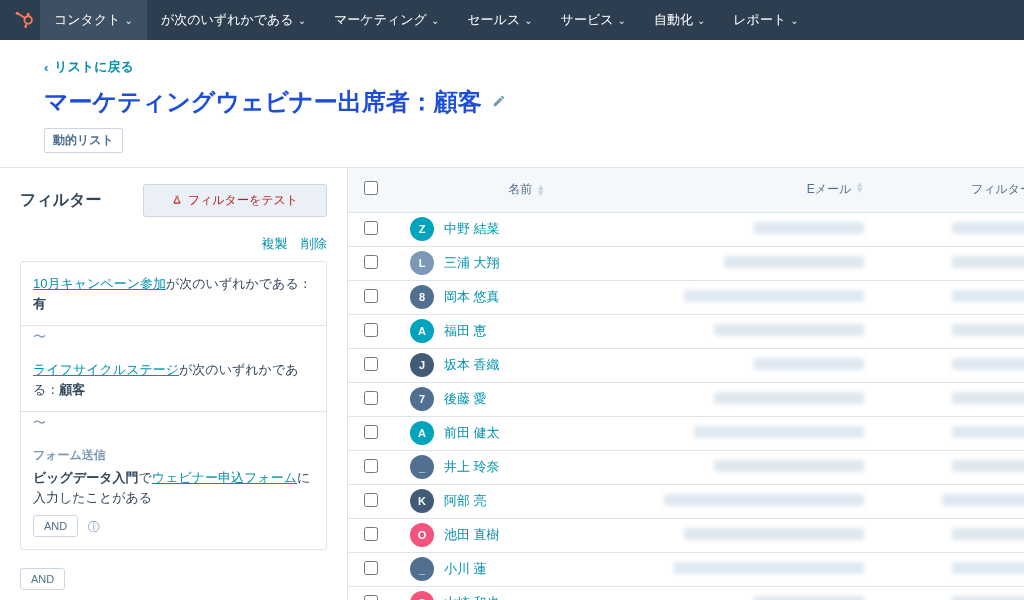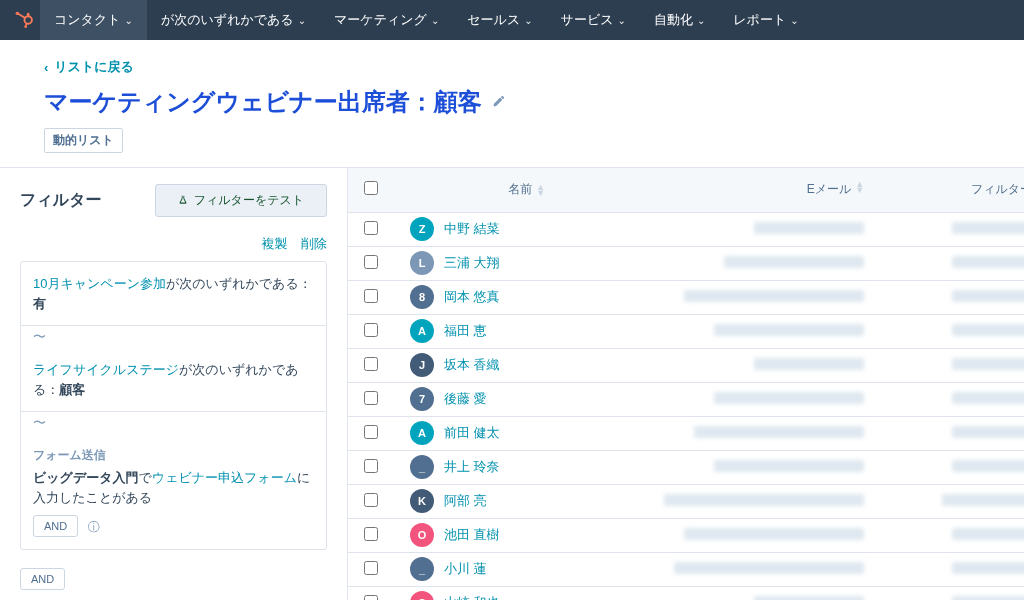--- a/index.html
+++ b/index.html
@@ -19,30 +19,30 @@
 .header .pencil { color: #7c98b6; cursor: pointer; }
 .header .meta-row { display: flex; align-items: center; gap: 14px; margin-top: 10px; }
 .header .badge { border: 1px solid #cbd6e2; padding: 3px 8px; font-size: 12px; font-weight: 600; color: #516f90; border-radius: 2px; }
 .header .meta-text { font-size: 12px; color: #516f90; }
 
 .content { display: flex; height: 438px; }
 
 .sidebar { width: 348px; border-right: 1px solid #dfe3eb; padding: 16px 20px; overflow-y: auto; }
 .sidebar-head { display: flex; justify-content: space-between; align-items: center; margin-bottom: 12px; }
 .sidebar-head h3 { font-size: 16px; font-weight: 600; }
-.test-btn { background: #eaf0f6; border: 1px solid #cbd6e2; padding: 7px 22px; border-radius: 3px; font-size: 12px; color: #14532d; cursor: pointer; display: inline-flex; align-items: center; gap: 6px; }
+.test-btn { background: #eaf0f6; border: 1px solid #cbd6e2; padding: 7px 28px; border-radius: 3px; font-size: 12px; color: #b91c1c; cursor: pointer; display: inline-flex; align-items: center; gap: 6px; }
 .test-btn .flask { font-size: 11px; }
 
 .actions { text-align: right; margin: 18px 0 8px; font-size: 13px; }
 .actions span { color: #0091ae; cursor: pointer; margin-left: 10px; }
 
 .filter-group { border: 1px solid #dfe3eb; border-radius: 3px; margin-bottom: 8px; }
 .filter-card { padding: 12px; border-bottom: 1px solid #dfe3eb; font-size: 13px; line-height: 1.5; cursor: pointer; }
 .filter-card:last-child { border-bottom: none; }
-.filter-card .blue { color: #0091ae; }
+.filter-card .blue { color: #0091ae; text-decoration: underline; }
 .filter-card .bold { font-weight: 600; }
 .tilde { color: #7c98b6; padding: 2px 12px; font-size: 13px; }
 .sub-label { color: #7c98b6; font-size: 12px; margin-bottom: 4px; font-weight: bold; }
 .and-btn { border: 1px solid #cbd6e2; background: #fff; padding: 4px 10px; font-size: 11px; border-radius: 3px; color: #516f90; cursor: pointer; margin-top: 8px; }
 .info-icon { color: #7c98b6; margin-left: 6px; font-size: 12px; vertical-align: middle; }
 .outer-and { margin-top: 10px; }
 
 .table-wrap { flex: 1; overflow: auto; }
 table { width: 100%; border-collapse: collapse; min-width: 700px; }
 th, td { text-align: right; padding: 0 16px; border-bottom: 1px solid #dfe3eb; }

